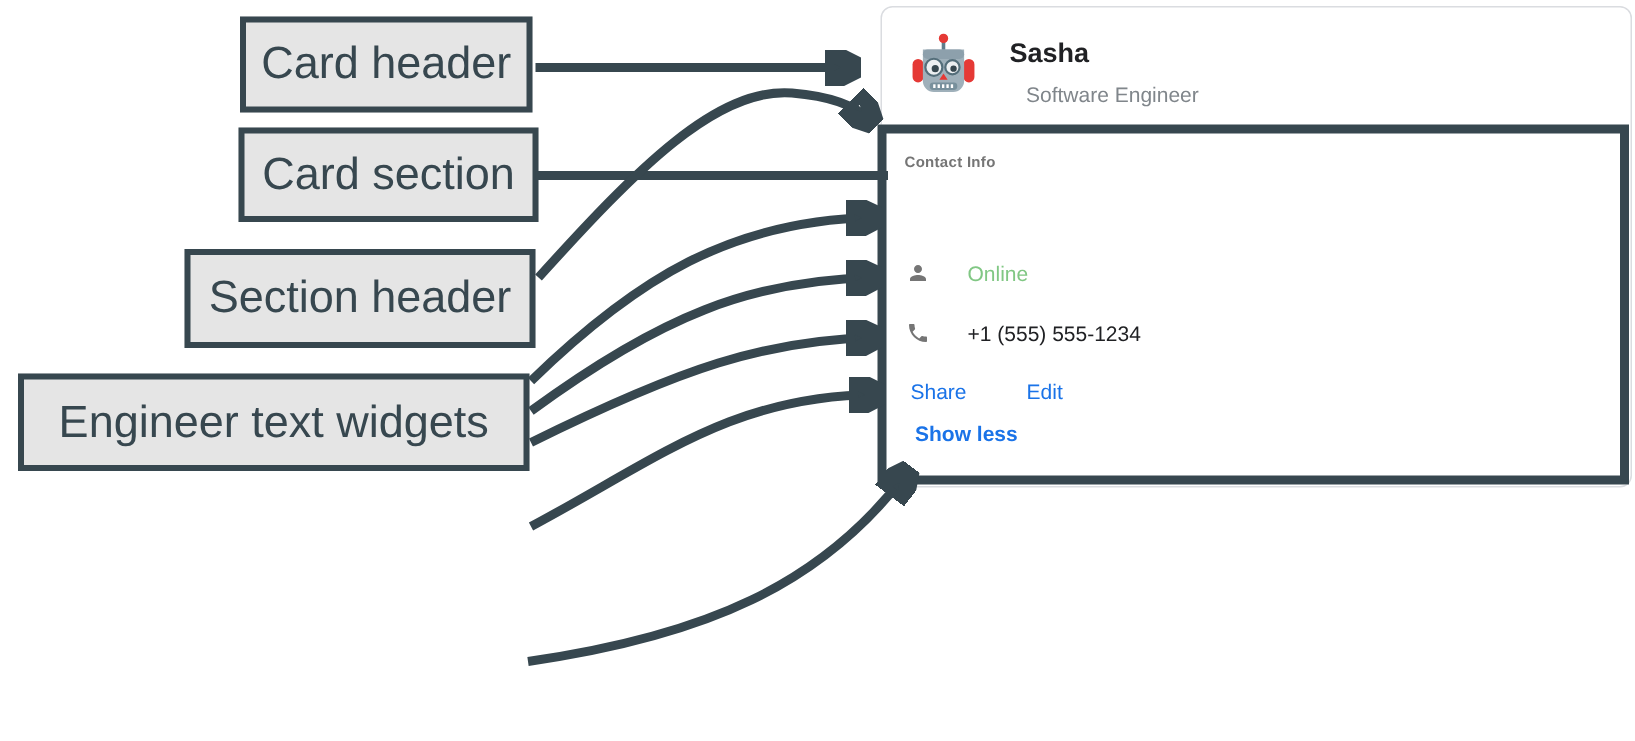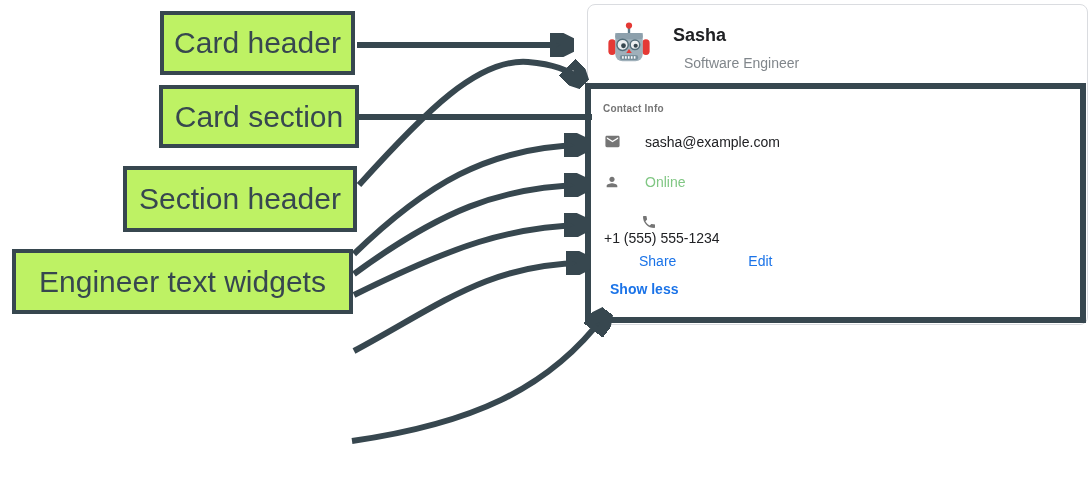--- a/index.html
+++ b/index.html
@@ -1,21 +1,21 @@
 <!DOCTYPE html>
 <html style="--ann: #37474f; --blue: #1a73e8; --card-border: #dadce0; --text1: #202124; --text2: #80868b; --text3: #757575;"><head>
 <meta charset="utf-8">
 <style>
   html,body{margin:0;padding:0;background:#ffffff;}
   body{font-family:"Liberation Sans","DejaVu Sans",sans-serif;}
   #stage{position:relative;width:1090px;height:494px;background:#ffffff;overflow:hidden;}
 
   
   .label-box{
-    position:absolute;box-sizing:border-box;background:#bef264;
+    position:absolute;box-sizing:border-box;background:#e5e5e5;
     border:4px solid var(--ann,#37474f);color:var(--ann,#37474f);
     font-size:30px;line-height:1;display:flex;align-items:center;justify-content:center;
     white-space:nowrap;z-index:3;
   }
   #lb-card-header{left:160px;top:11px;width:195px;height:64px;}
   #lb-card-section{left:159px;top:85px;width:200px;height:63px;}
   #lb-section-header{left:123px;top:166px;width:234px;height:66px;}
   #lb-decorated{left:12px;top:249px;width:341px;height:65px;}
   #lb-button-list{left:77px;top:330px;width:275px;height:65px;}
   #lb-collapser{left:78px;top:409px;width:273px;height:66px;}
@@ -38,23 +38,23 @@
     position:absolute;left:-3px;top:78px;width:501px;height:240px;box-sizing:border-box;
     background:#ffffff;border:6px solid var(--ann,#37474f);z-index:2;
   }
   .ci-header{position:absolute;left:12px;top:14px;font-size:10px;font-weight:600;
     color:var(--text3,#757575);letter-spacing:.2px;}
   .dt-row{position:absolute;left:13px;display:flex;align-items:center;}
   .dt-row .wicon{width:17px;height:17px;margin-right:24px;flex:none;display:flex;align-items:center;}
   .dt-text{font-size:14px;color:var(--text1,#212121);}
   #row-0{top:44px;}
   #row-1{top:84px;}
-  #row-2{top:124px;flex-direction:column;}
+  #row-2{top:124px;}
   .btn-row{position:absolute;left:16px;top:164px;display:flex;}
-  .txt-btn{font-size:14px;font-weight:500;color:var(--blue,#1a73e8);cursor:pointer;background:none;border:none;padding:0;font-family:inherit;margin-left:32px;}
+  .txt-btn{font-size:14px;font-weight:500;color:var(--blue,#1a73e8);cursor:pointer;background:none;border:none;padding:0;font-family:inherit;}
   #btn-0{margin-right:40px;}
   .collapser{position:absolute;left:19px;top:192px;font-size:14px;font-weight:700;
     color:var(--blue,#1a73e8);cursor:pointer;}
 </style>
 </head>
 <body>
 
 <div id="stage">
 
   <div class="label-box" id="lb-card-header">Card header</div>
@@ -89,28 +89,20 @@
       </span>
       <div>
         <div class="ch-title">Sasha</div>
         <div class="ch-subtitle">Software Engineer</div>
       </div>
     </div>
 
     <div class="card-section">
       <div class="ci-header">Contact Info</div>
 
-      <div class="dt-row" id="row-0">
-        <span class="wicon">
-          <svg viewBox="0 0 24 24" width="17" height="17">
-              <path fill="#757575" d="M20 4H4c-1.1 0-2 .9-2 2v12c0 1.1.9 2 2 2h16c1.1 0 2-.9 2-2V6c0-1.1-.9-2-2-2zm0 4l-8 5-8-5V6l8 5 8-5v2z"></path>
-            </svg>
-        </span>
-        <span class="dt-text">sasha@example.com</span>
-      </div>
 
       <div class="dt-row" id="row-1">
         <span class="wicon">
           <svg viewBox="0 0 24 24" width="16" height="16">
               <path fill="#757575" d="M12 12c2.21 0 4-1.79 4-4s-1.79-4-4-4-4 1.79-4 4 1.79 4 4 4zm0 2c-2.67 0-8 1.34-8 4v2h16v-2c0-2.66-5.33-4-8-4z"></path>
             </svg>
         </span>
         <span class="dt-text" style="color: rgb(129, 199, 132);">Online</span>
       </div>
 

